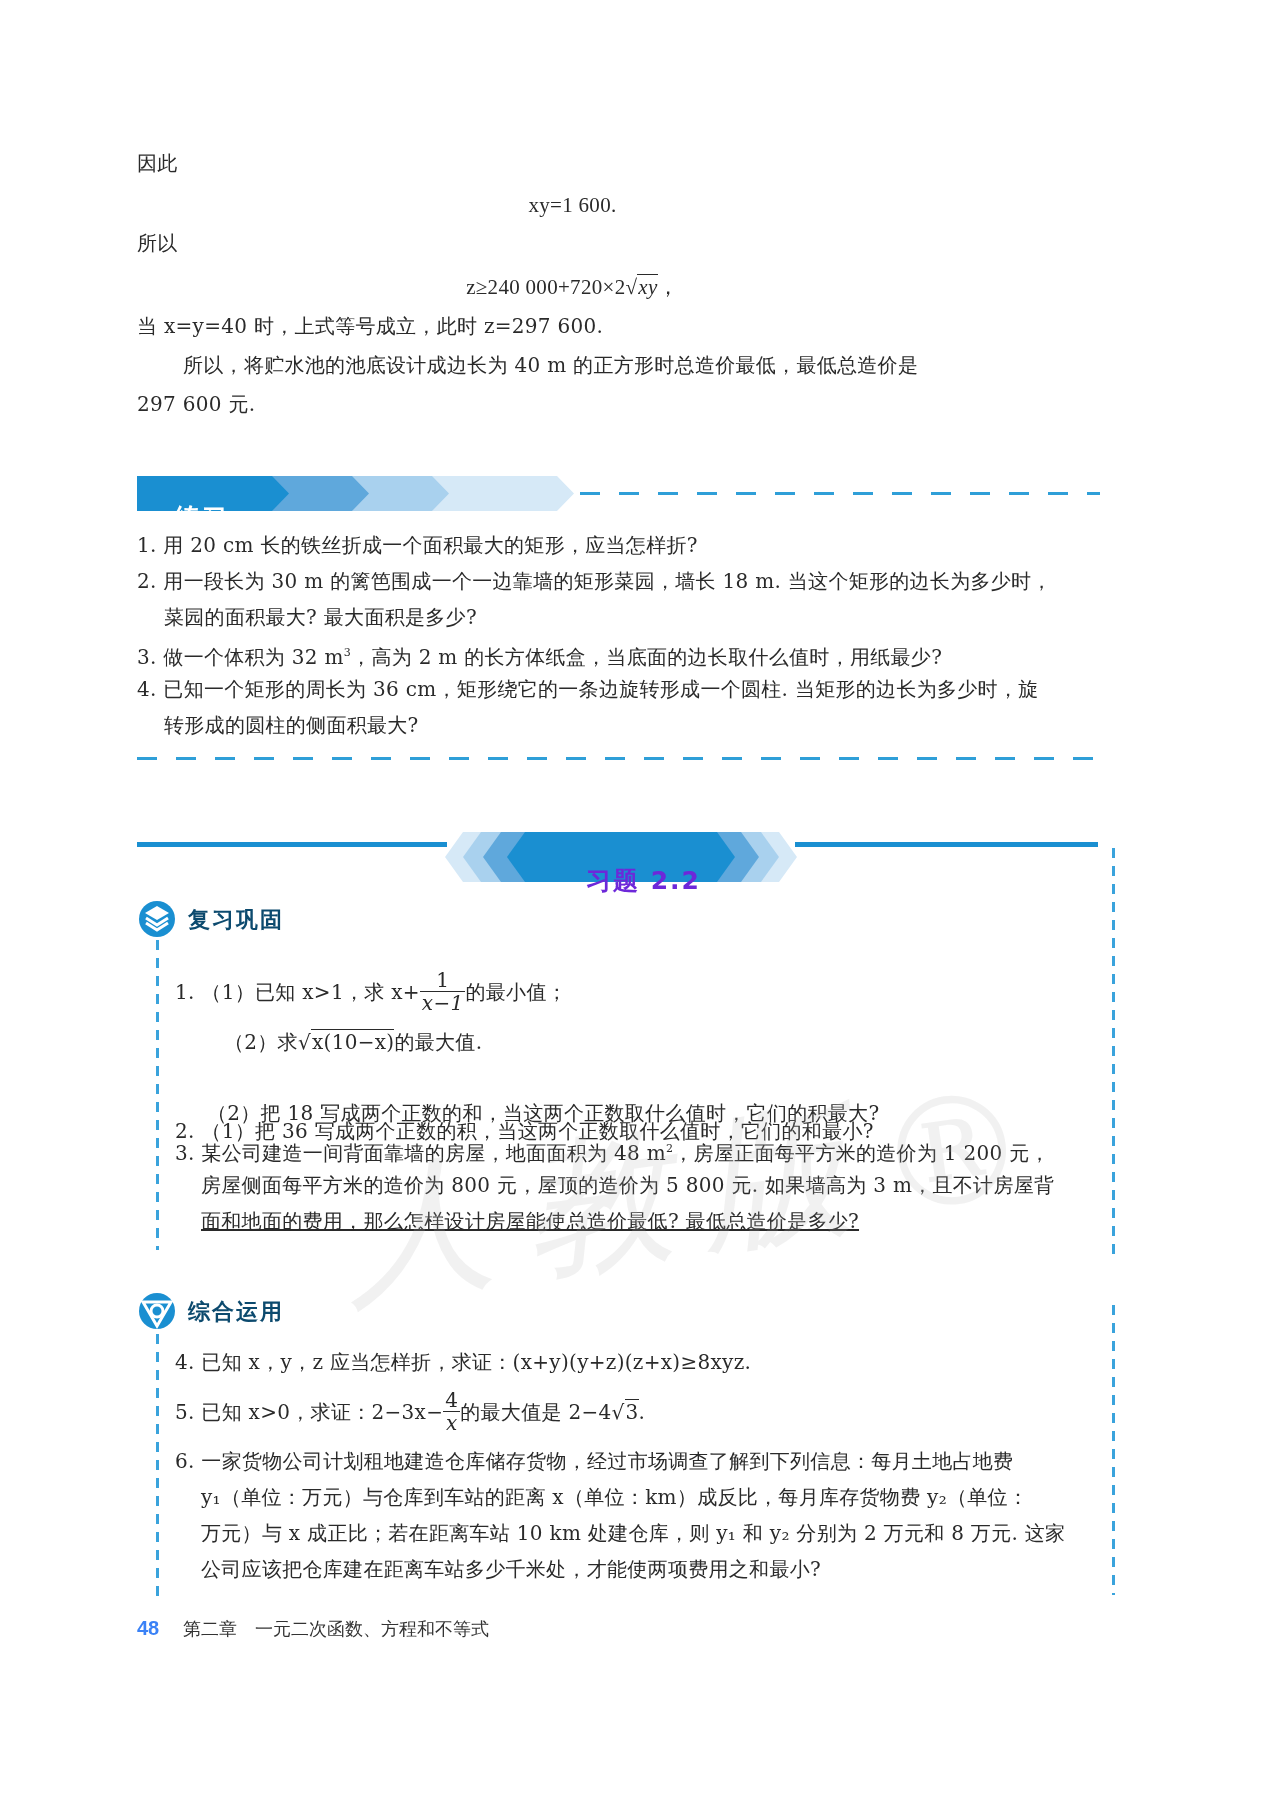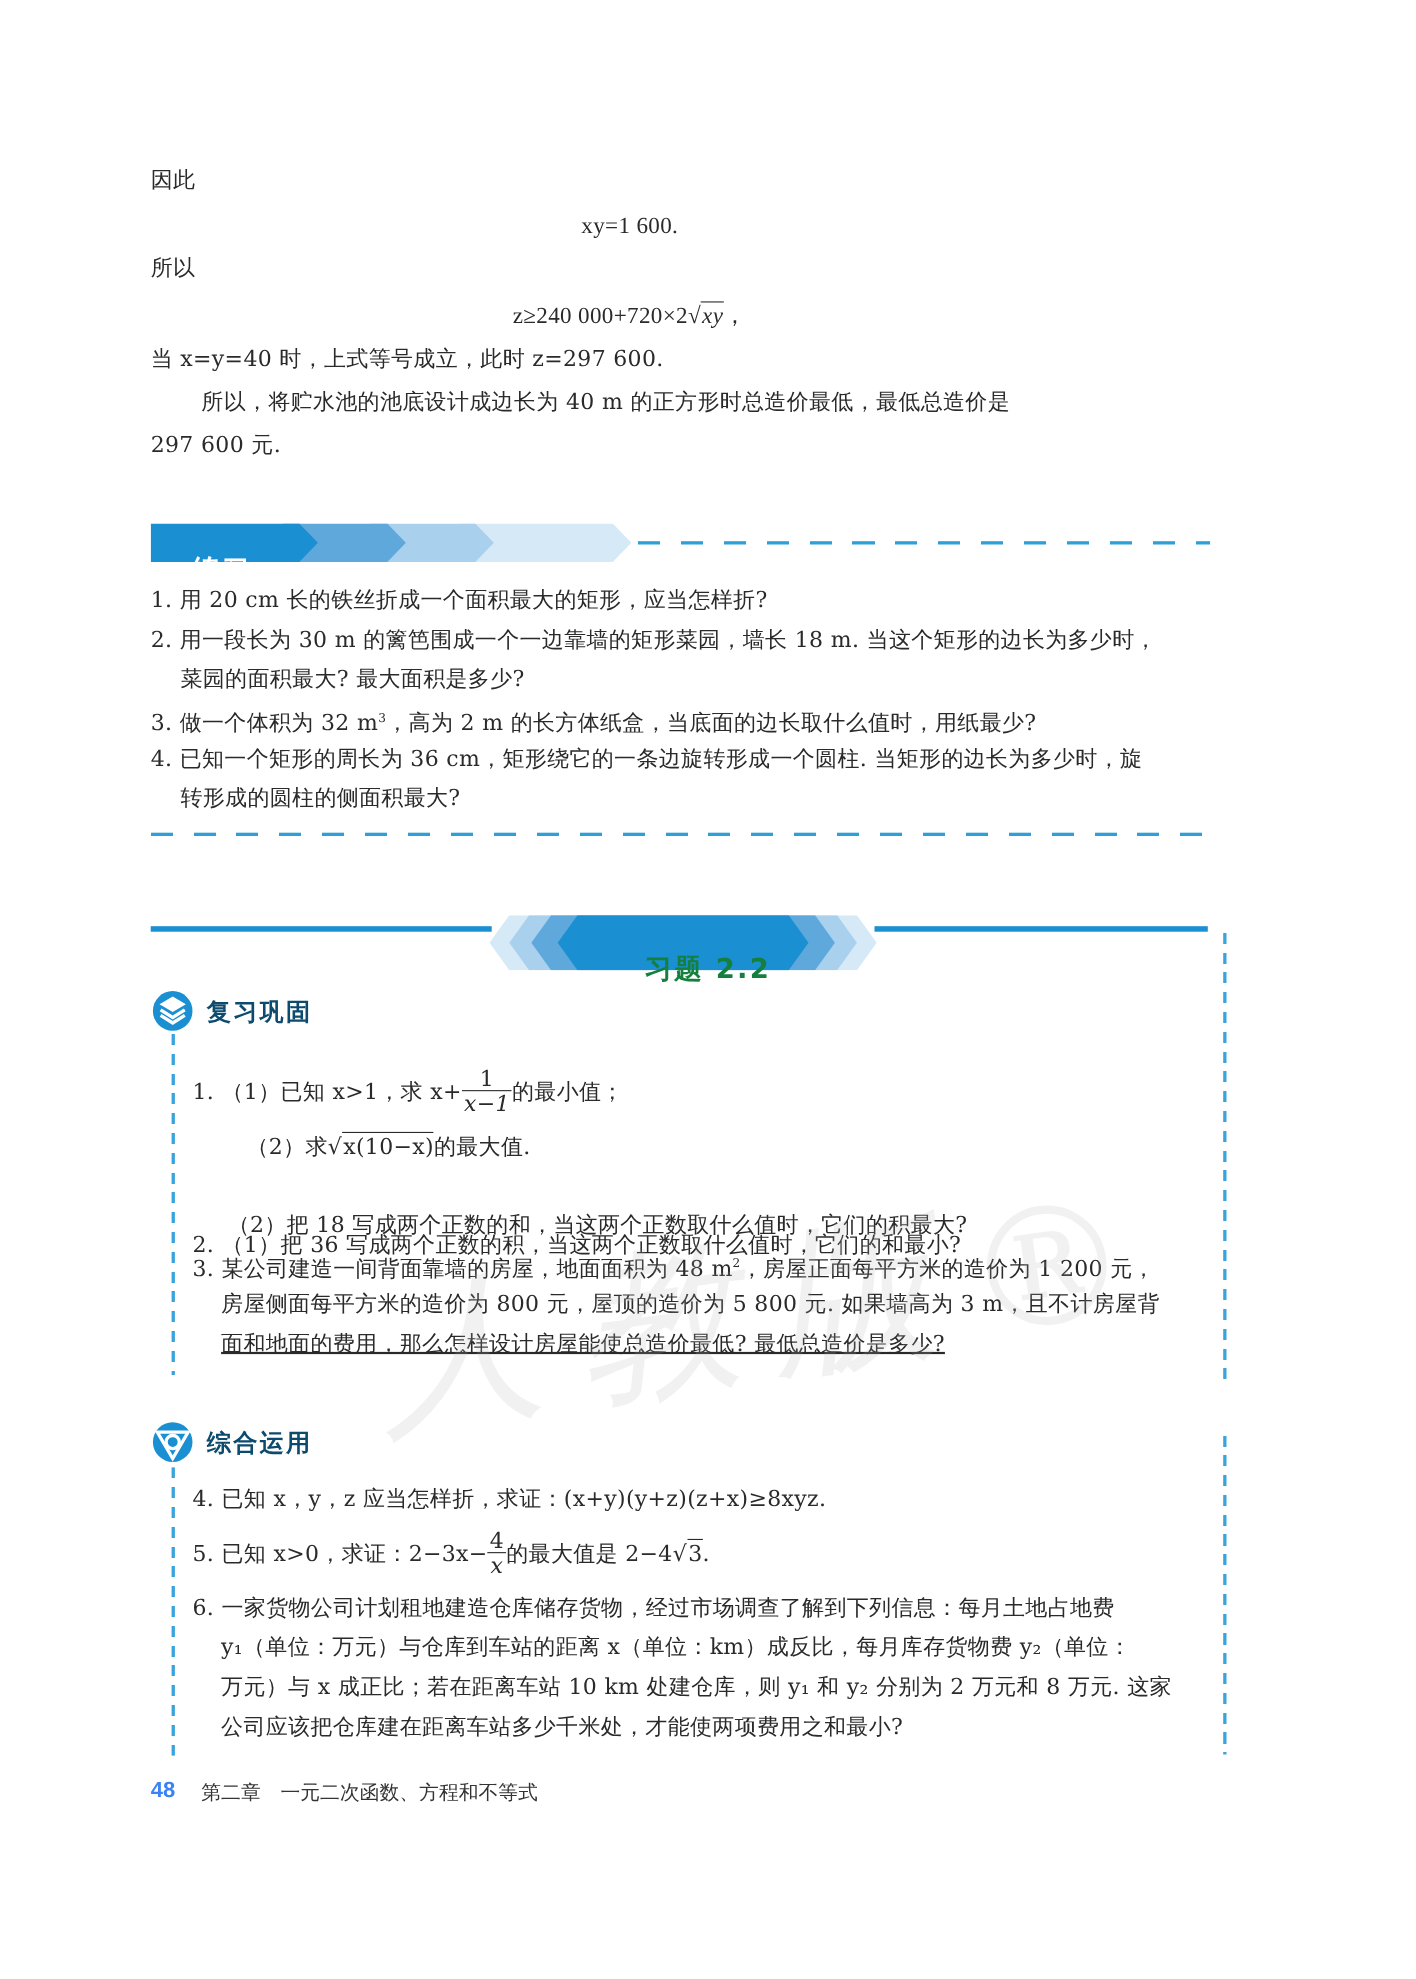--- a/index.html
+++ b/index.html
@@ -15,21 +15,21 @@
   
   .lx-banner { left: 137px; top: 476px; height: 35px; width: 440px; }
   .lx-seg { position: absolute; top: 0; height: 35px; }
   .lx-title { position: absolute; left: 38px; top: 0; line-height: 35px; color: #fff;
               font-size: 25px; font-weight: bold; letter-spacing: 2px; }
   .dash-h { height: 3px; background: repeating-linear-gradient(90deg, #2f9fd8 0 20px, transparent 20px 39px); }
 
   
   .xt-line { top: 842px; height: 5px; background: #1a8fd1; }
   .xt-title { left: 0; width: 1287px; top: 832px; line-height: 50px; text-align: center;
-              color: #15803d; font-size: 25px; font-weight: bold; letter-spacing: 2px; }
+              color: #6d28d9; font-size: 25px; font-weight: bold; letter-spacing: 2px; }
 
   .dash-v { width: 3px; background: repeating-linear-gradient(180deg, #3aa3dc 0 10px, transparent 10px 18px); }
 
   .sec-title { font-family: "DejaVu Sans", "Liberation Sans", sans-serif; font-weight: bold; font-size: 22px; color: #0c4a6e; letter-spacing: 2px; }
 
   .frac { display: inline-block; vertical-align: middle; text-align: center; position: relative; top: -2px; }
   .frac .num { display: block; line-height: 22px; padding: 0 2px; }
   .frac .den { display: block; line-height: 22px; border-top: 1.5px solid #2a2a2a; padding: 0 2px; }
   .sqrt { border-top: 1.5px solid #2a2a2a; padding-left: 1px; }
   sup { font-size: 11px; }

